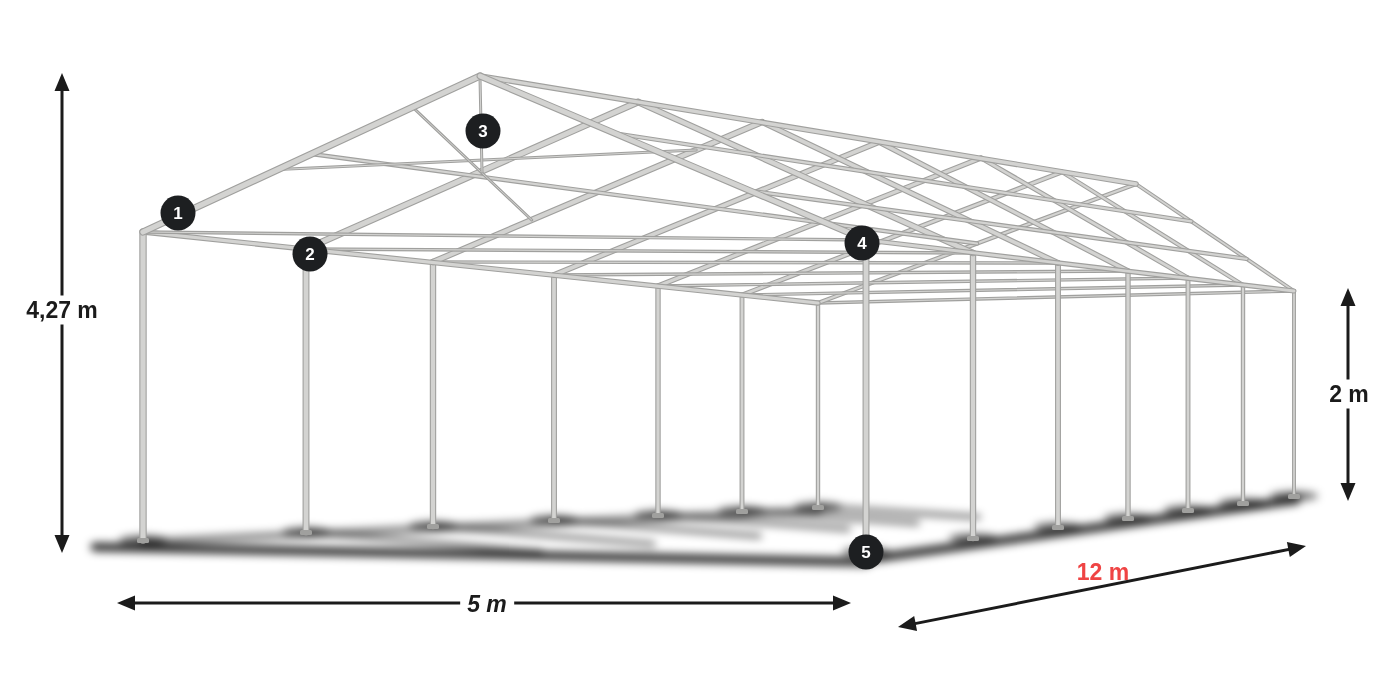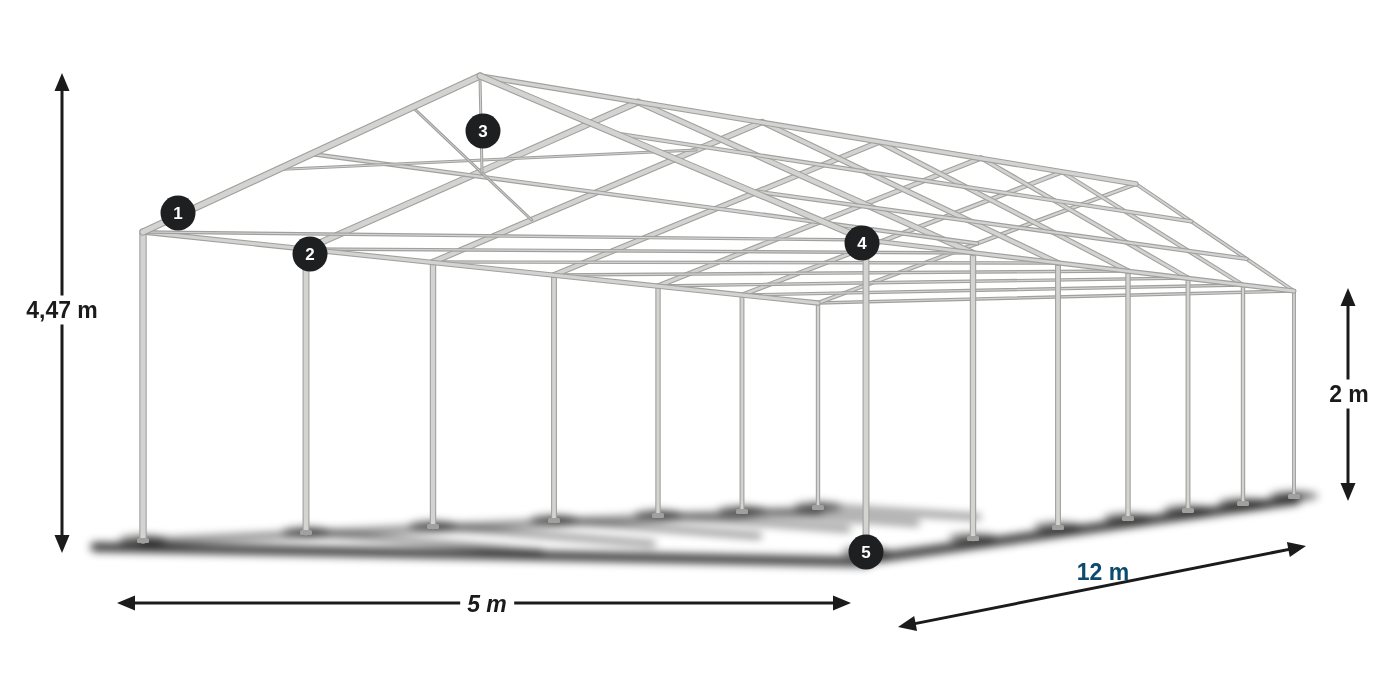--- a/index.html
+++ b/index.html
@@ -166,23 +166,23 @@
       <polygon points="1348,288 1340.5,306.0 1355.5,306.0" fill="#1b1b1b"></polygon>
       <polygon points="1348,501 1355.5,483.0 1340.5,483.0" fill="#1b1b1b"></polygon>
       <line x1="127.8" y1="603.0" x2="840.2" y2="603.0" stroke="#1b1b1b" stroke-width="3" stroke-linecap="butt"></line>
       <polygon points="117,603 135.0,610.5 135.0,595.5" fill="#1b1b1b"></polygon>
       <polygon points="851,603 833.0,595.5 833.0,610.5" fill="#1b1b1b"></polygon>
       <line x1="908.6" y1="624.9" x2="1295.4" y2="548.1" stroke="#1b1b1b" stroke-width="3" stroke-linecap="butt"></line>
       <polygon points="898,627 917.1,630.9 914.2,616.1" fill="#1b1b1b"></polygon>
       <polygon points="1306,546 1286.9,542.1 1289.8,556.9" fill="#1b1b1b"></polygon>
     </svg>
 
-  <div class="dim-label" id="lbl-h" style="color: rgb(27, 27, 27);">4,47 m</div>
+  <div class="dim-label" id="lbl-h" style="color: rgb(27, 27, 27);">4,27 m</div>
   <div class="dim-label" id="lbl-s" style="color: rgb(27, 27, 27);">2 m</div>
   <div class="dim-label" id="lbl-w" style="color: rgb(27, 27, 27);">5 m</div>
-  <div class="dim-label no-bg" id="lbl-l" style="color: #0c4a6e;">12 m</div>
+  <div class="dim-label no-bg" id="lbl-l" style="color: #ef4444;">12 m</div>
 
   <div class="badge" id="badge-1" style="background: rgb(29, 31, 33); color: rgb(255, 255, 255);">1</div>
   <div class="badge" id="badge-2" style="background: rgb(29, 31, 33); color: rgb(255, 255, 255);">2</div>
   <div class="badge" id="badge-3" style="background: rgb(29, 31, 33); color: rgb(255, 255, 255);">3</div>
   <div class="badge" id="badge-4" style="background: rgb(29, 31, 33); color: rgb(255, 255, 255);">4</div>
   <div class="badge" id="badge-5" style="background: rgb(29, 31, 33); color: rgb(255, 255, 255);">5</div>
 </div>
 
 </body></html>

